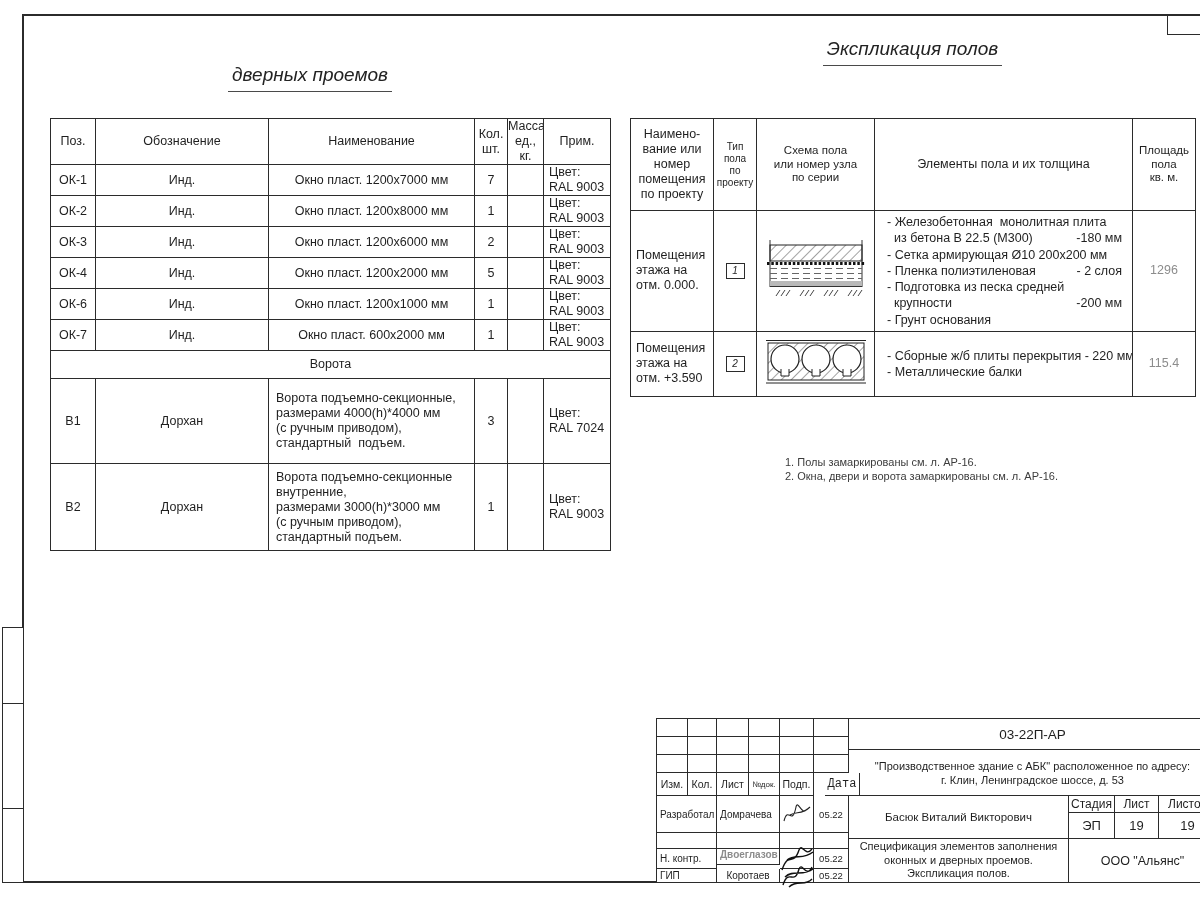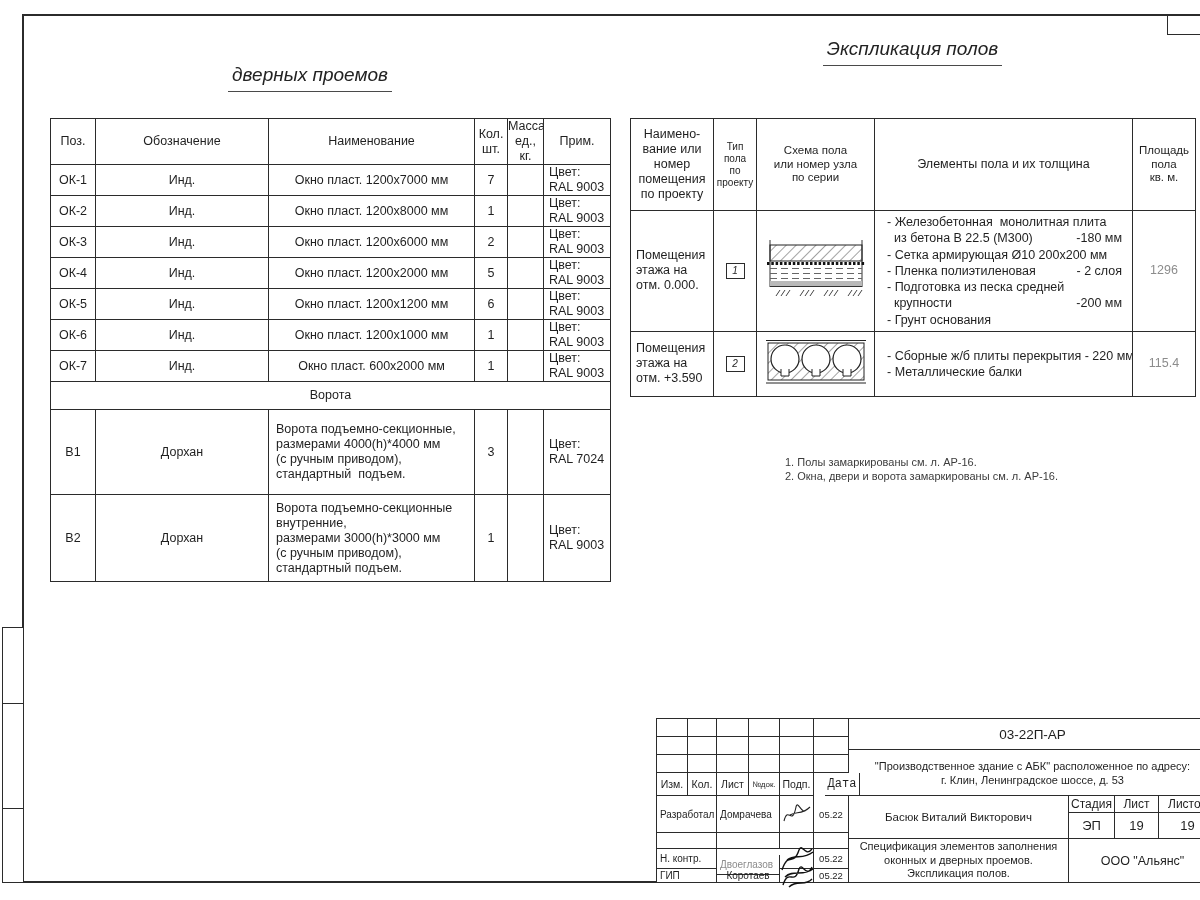--- a/index.html
+++ b/index.html
@@ -101,29 +101,20 @@
       <td class="c">2</td>
       <td></td>
       <td class="note-cell pre">Цвет:
 RAL 9003</td>
     </tr>
     <tr style="height:31px">
       <td class="c">ОК-4</td>
       <td class="c">Инд.</td>
       <td class="c">Окно пласт. 1200х2000 мм</td>
       <td class="c">5</td>
-      <td></td>
-      <td class="note-cell pre">Цвет:
-RAL 9003</td>
-    </tr>
-    <tr style="height:31px">
-      <td class="c">ОК-5</td>
-      <td class="c">Инд.</td>
-      <td class="c">Окно пласт. 1200х1200 мм</td>
-      <td class="c">6</td>
       <td></td>
       <td class="note-cell pre">Цвет:
 RAL 9003</td>
     </tr>
     <tr style="height:31px">
       <td class="c">ОК-6</td>
       <td class="c">Инд.</td>
       <td class="c">Окно пласт. 1200х1000 мм</td>
       <td class="c">1</td>
       <td></td>
@@ -355,21 +346,21 @@
       <svg class="sig-svg" width="34" height="34" viewBox="0 0 34 34">
         <path d="M4 24 C8 8, 12 30, 16 10 C18 2, 22 20, 27 12 M10 18 C16 14, 22 18, 30 10" fill="none" stroke="#222" stroke-width="1.1"></path>
       </svg>
     </div>
     <div class="cell" style="left:157px;top:77px;width:35px;height:37px;font-size:9.5px;">05.22</div>
     <div class="cell" style="left:0;top:114px;width:60px;height:16px;"></div>
     <div class="cell" style="left:60px;top:114px;width:63px;height:16px;"></div>
     <div class="cell" style="left:123px;top:114px;width:34px;height:16px;"></div>
     <div class="cell" style="left:157px;top:114px;width:35px;height:16px;"></div>
     <div class="cell left" style="left:0;top:130px;width:60px;height:20px;font-size:10px;">Н. контр.</div>
-    <div class="cell left muted" style="left:60px;top:136px;width:63px;height:20px;font-size:10px;">Двоеглазов</div>
+    <div class="cell left muted" style="left:60px;top:126px;width:63px;height:20px;font-size:10px;font-weight:bold;">Двоеглазов</div>
     <div class="cell" style="left:123px;top:130px;width:34px;height:20px;">
       <svg class="sig-svg" width="36" height="30" viewBox="0 0 36 30">
         <path d="M3 26 C10 6, 14 24, 20 6 C23 -2, 26 14, 33 5 M8 16 C16 10, 24 16, 34 8" fill="none" stroke="#111" stroke-width="1.4"></path>
       </svg>
     </div>
     <div class="cell" style="left:157px;top:130px;width:35px;height:20px;font-size:9.5px;">05.22</div>
     <div class="cell left" style="left:0;top:150px;width:60px;height:14px;font-size:10px;">ГИП</div>
     <div class="cell" style="left:60px;top:150px;width:63px;height:14px;font-size:10px;">Коротаев</div>
     <div class="cell" style="left:123px;top:150px;width:34px;height:14px;">
       <svg class="sig-svg" width="36" height="34" viewBox="0 0 36 34" style="top:-12px">

